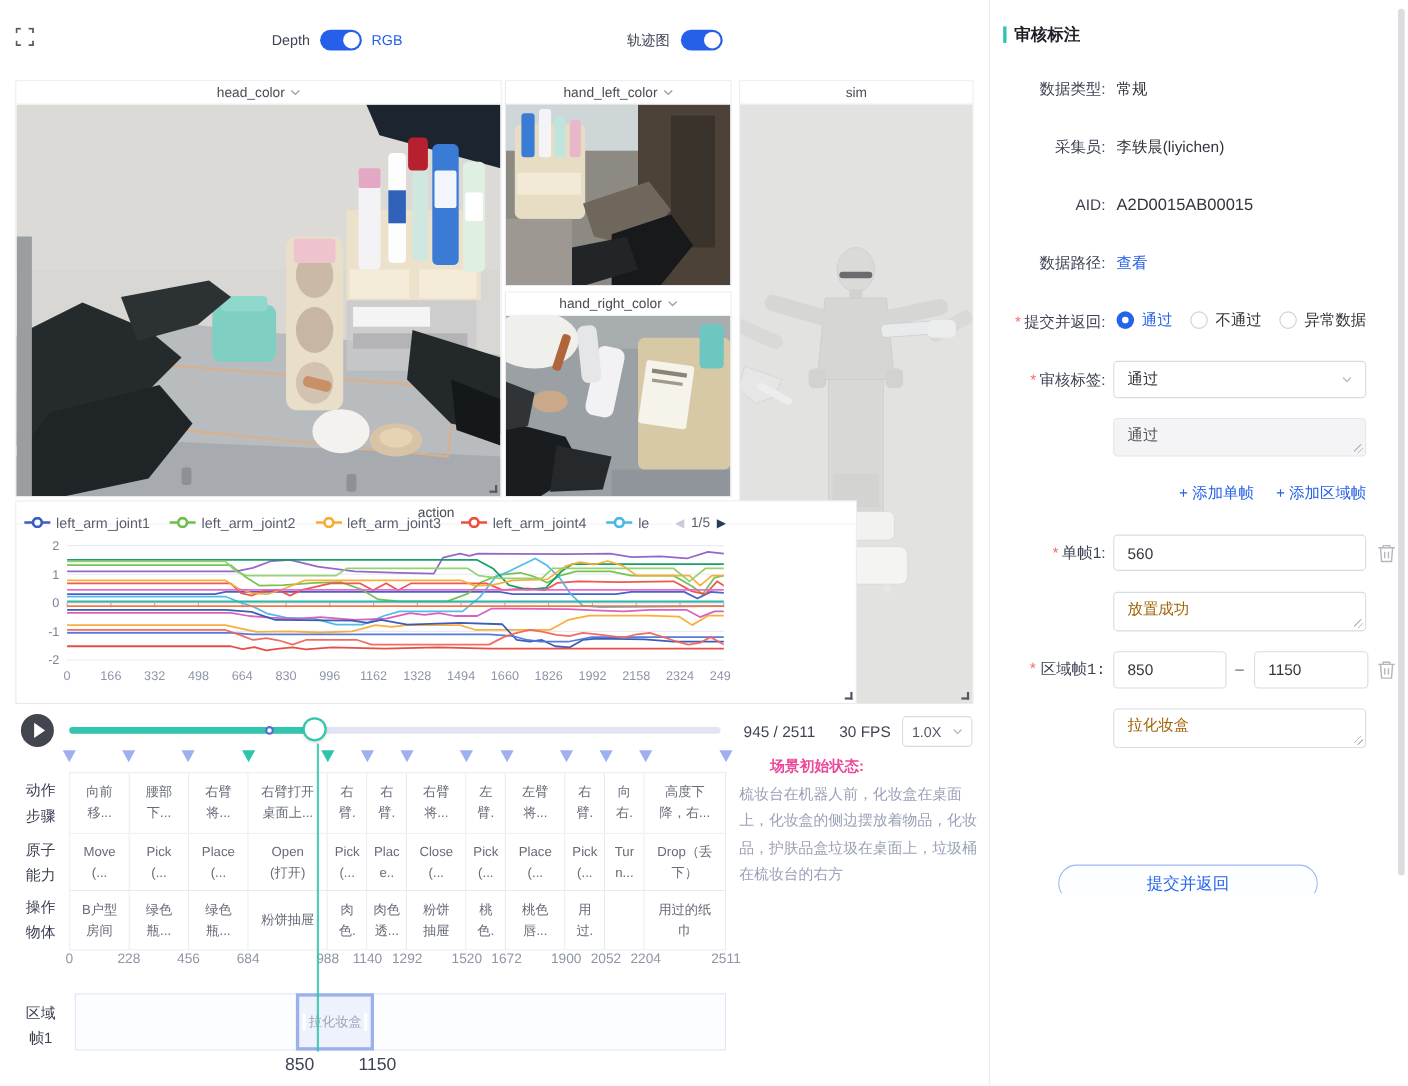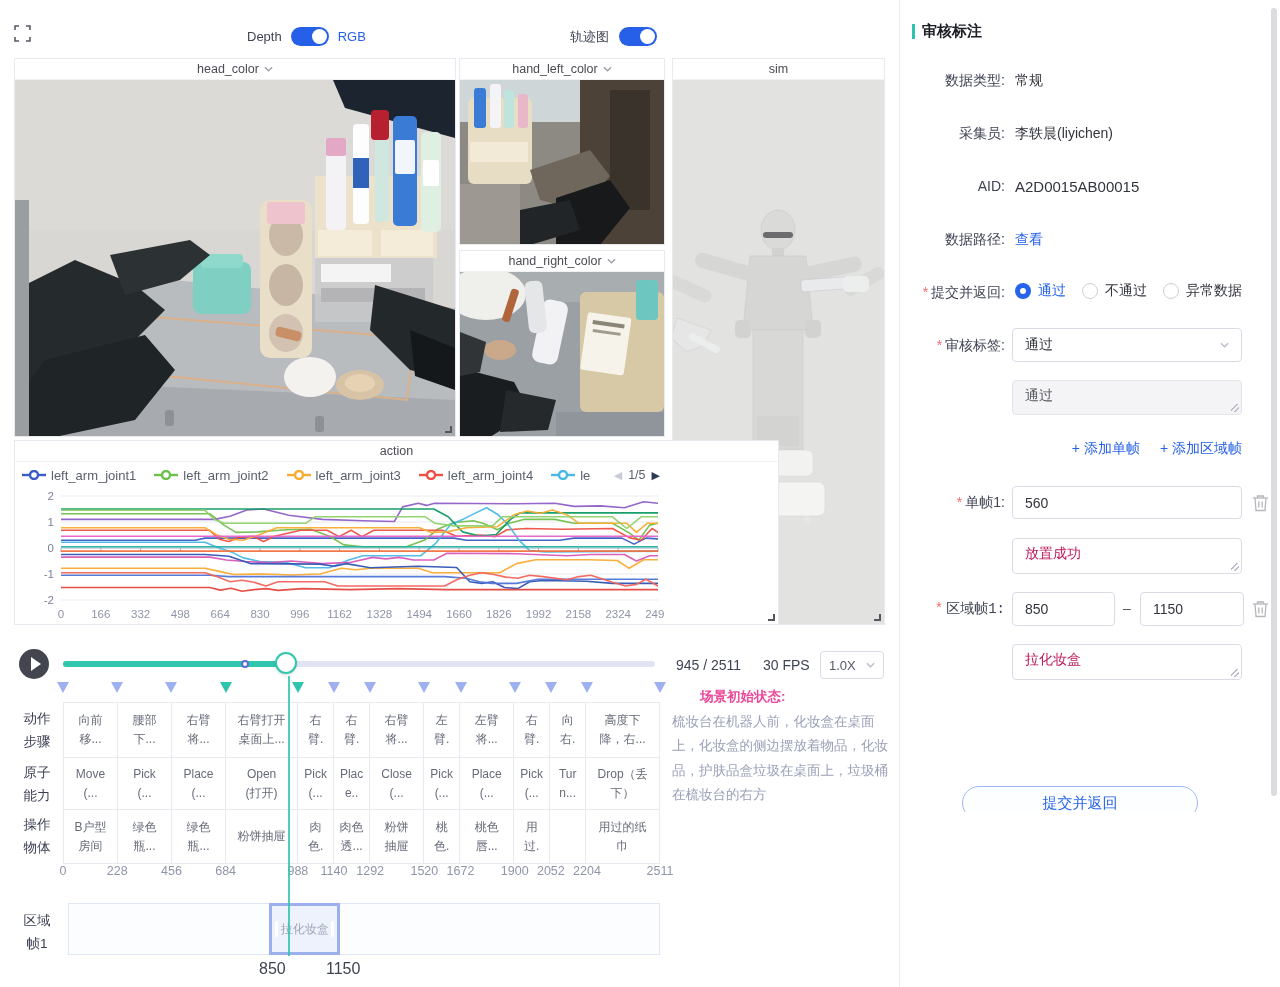--- a/index.html
+++ b/index.html
@@ -8,21 +8,21 @@
   #app { position:relative; width:1280px; height:987px; background:#fff; }
   .abs { position:absolute; }
 
   
   .tb-label { font-size:13px; color:#3f4454; }
   .tb-blue { color:#2760e8; }
   .toggle { width:38px; height:19px; border-radius:10px; background:#2760e8; position:relative; cursor:pointer; }
   .toggle .knob { position:absolute; right:2px; top:2px; width:15px; height:15px; border-radius:50%; background:#fff; }
 
   
-  .panel { position:absolute; background:#fff; border:1px solid #e9eaef; }
+  .panel { position:absolute; background:#fff; border:1px solid #e9eaef;margin-top:15px; }
   .panel .hd { height:21px; display:flex; align-items:center; justify-content:center;
     font-size:12.5px; color:#4b4b55; gap:5px; background:#fff; border-bottom:1px solid #f2f2f5; }
   .panel .bd { position:absolute; left:0; top:21px; right:0; bottom:0; overflow:hidden; }
   .chev { width:9px; height:6px; }
   .resize-corner { position:absolute; right:3px; bottom:3px; width:7px; height:7px;
     border-right:2px solid #55585f; border-bottom:2px solid #55585f; }
 
   
   #legend-row { position:absolute; left:16px; top:462px; width:648px; height:26px;
     display:flex; align-items:center; gap:18px; padding-left:6px; }
@@ -73,21 +73,21 @@
   
   #right-divider { left:899px; top:0; width:1px; height:987px; background:#ececee; }
   #rp { left:900px; top:0; width:380px; height:812px; overflow:hidden; background:#fff; }
   .rp-label { position:absolute; left:12px; width:93px; text-align:right; font-size:14px; color:#3f4454; }
   .rp-value { position:absolute; left:115px; font-size:14px; color:#33353d; }
   .req { color:#f56c6c; margin-right:3px; }
   .rp-link { color:#2760e8; cursor:pointer; }
   .rp-input { position:absolute; background:#fff; border:1px solid #d9dce5; border-radius:4px;
     font-size:14px; color:#33353d; display:flex; align-items:center; padding:0 12px; }
   .rp-area { position:absolute; border:1px solid #d9dce5; border-radius:4px; background:#fff;
-    font-size:14px; color:#be185d; padding:6px 12px; }
+    font-size:14px; color:#a16207; padding:6px 12px; }
   .rp-area::after { content:""; position:absolute; right:2px; bottom:2px; width:8px; height:8px;
     background:linear-gradient(135deg,transparent 0 4px,#b9bcc8 4px 5px,transparent 5px 7.5px,#b9bcc8 7.5px 8.5px,transparent 8.5px); }
   .radio { width:16px; height:16px; border-radius:50%; display:inline-block; vertical-align:-3px; }
   .radio.sel { background:#2563eb; position:relative; }
   .radio.sel::after { content:""; position:absolute; left:5px; top:5px; width:6px; height:6px; border-radius:50%; background:#fff; }
   .radio.unsel { background:#fff; border:1px solid #cfd1d9; }
   .rd-group { position:absolute; left:115px; display:flex; gap:16px; align-items:center; font-size:14px; color:#33353d; }
   .rd-item { display:flex; gap:7px; align-items:center; cursor:pointer; white-space:nowrap; }
   .trash { position:absolute; left:352px; width:18px; height:18px; cursor:pointer; }
   .rp-btn { position:absolute; left:62px; width:236px; height:34px; border-radius:17px;

